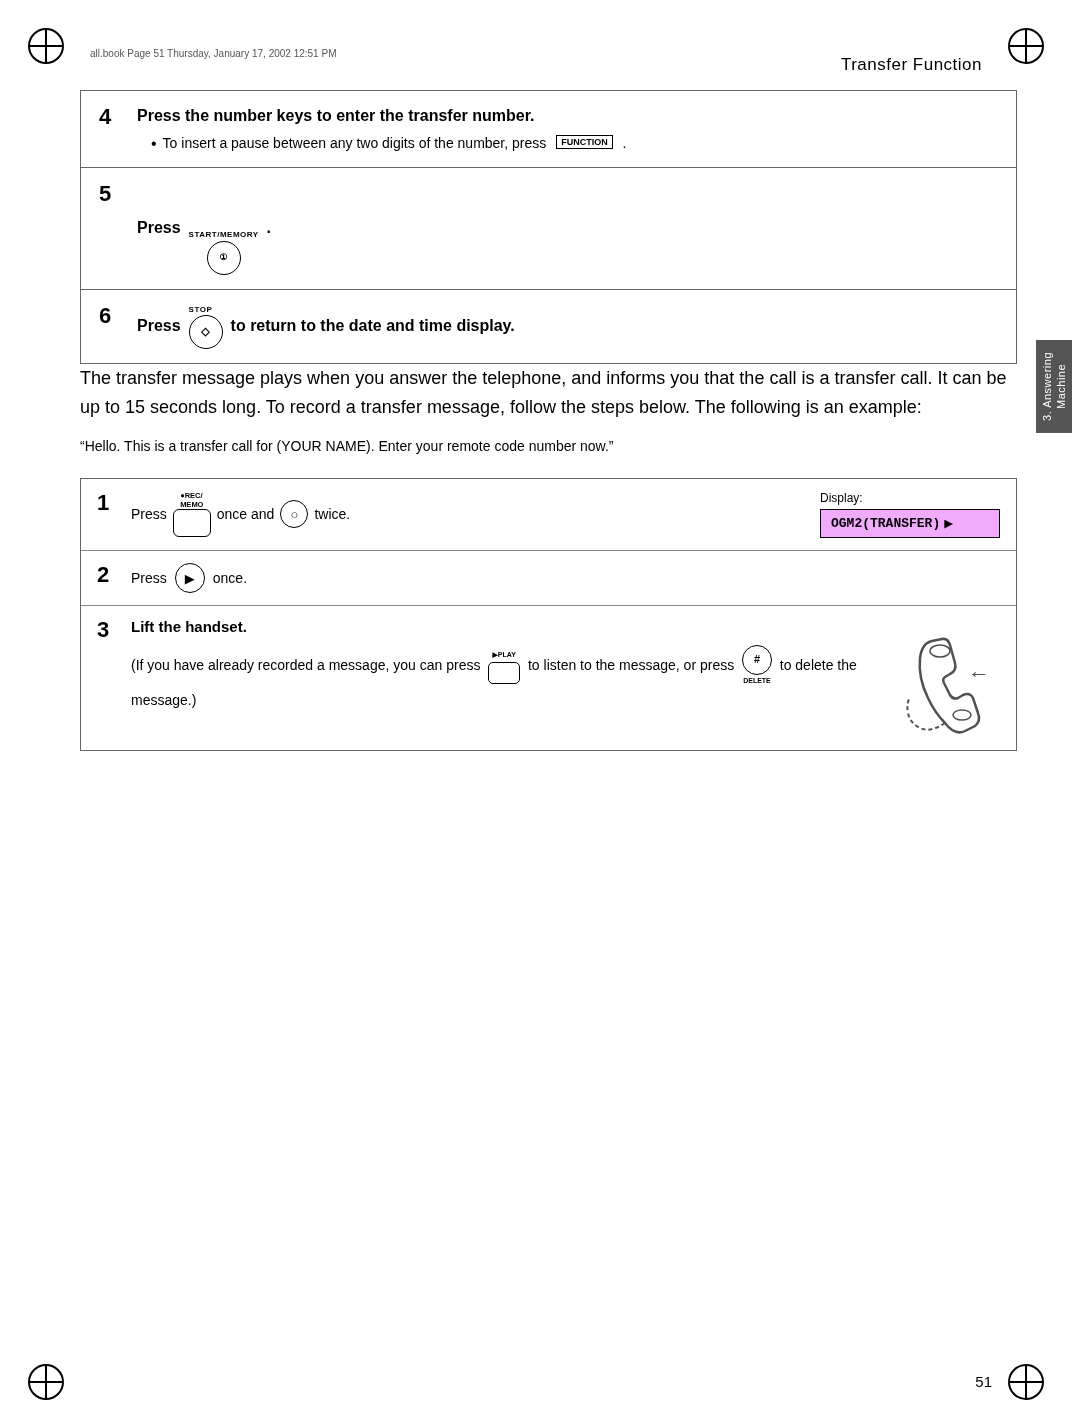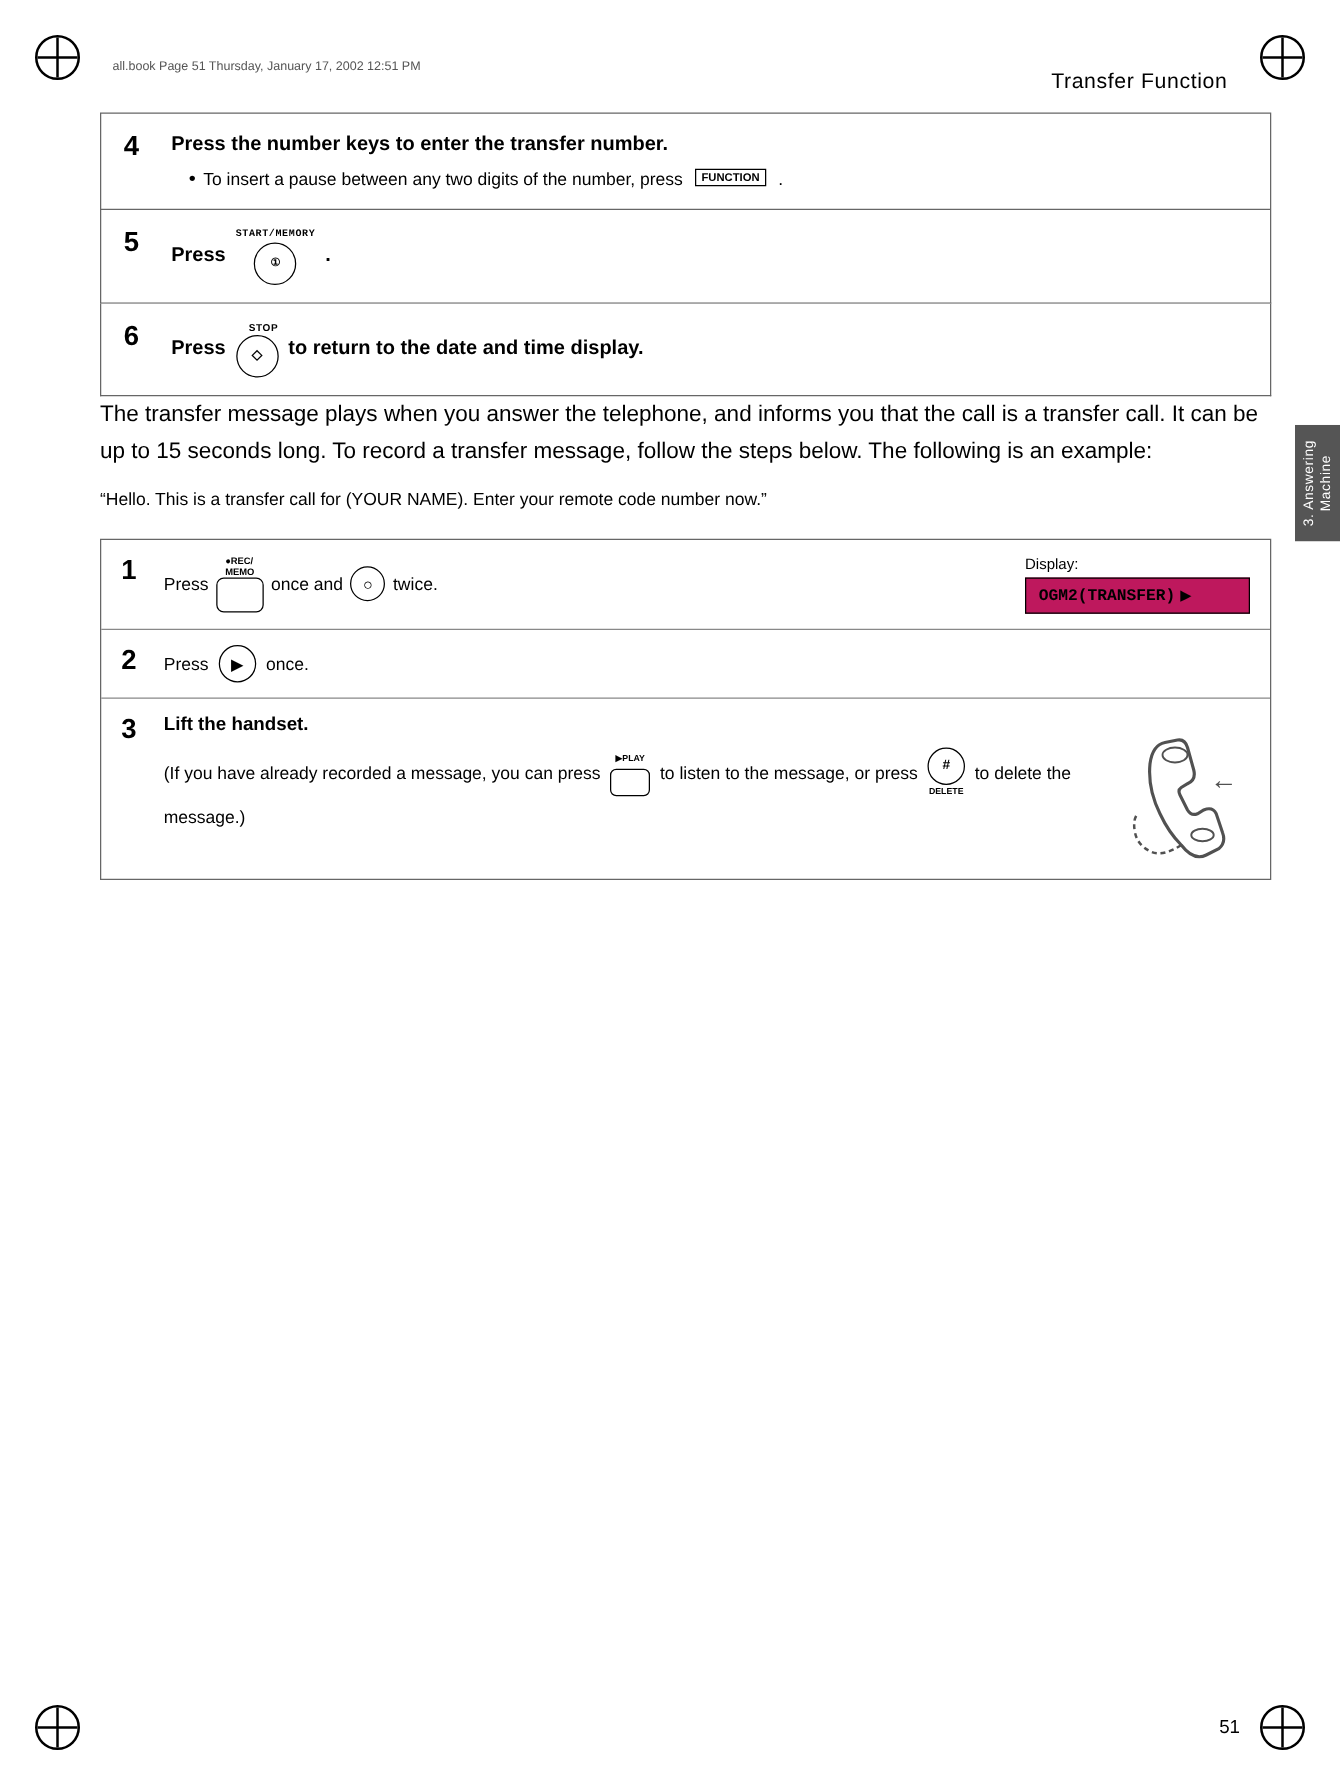--- a/index.html
+++ b/index.html
@@ -217,21 +217,21 @@
 
     .display-screen {
       border: 1.5px solid #000;
       padding: 4px 10px;
       font-size: 13px;
       font-family: 'Courier New', monospace;
       font-weight: bold;
       display: flex;
       align-items: center;
       gap: 4px;
-      background: #be185d;
+      background: #f0abfc;
     }
 
     .display-arrow {
       font-size: 15px;
       font-weight: bold;
     }
 
     
     .step1-lower-inner {
       display: flex;
@@ -313,37 +313,37 @@
     </div>
 
     <div class="step-box" style="border-top: none;">
       <div class="step-row">
         <div class="step-number">5</div>
         <div class="step-content">
           <div class="step-title" style="display:flex; align-items:center; gap:8px;">
             <span>Press</span>
 
             <span style="display:inline-flex; flex-direction:column; align-items:center; vertical-align:middle;">
-              <span style="font-size:8px; font-weight:bold; font-family:Liberation Mono, monospace; letter-spacing:0.5px;">START/MEMORY</span>
+              <span style="font-size:8px; font-weight:bold; font-family:Liberation Sans, sans-serif; letter-spacing:0.5px;margin-top:47px;">START/MEMORY</span>
               <span style="display:inline-flex; align-items:center; justify-content:center; border:1.5px solid #000; border-radius:50%; width:34px; height:34px; font-size:9px; font-weight:bold; font-family:Arial,sans-serif;">①</span>
             </span>
             <span>.</span>
           </div>
         </div>
       </div>
     </div>
 
     <div class="step-box" style="border-top: none;">
       <div class="step-row">
         <div class="step-number">6</div>
         <div class="step-content">
           <div class="step-title" style="display:flex; align-items:center; gap:8px; flex-wrap:wrap;">
             <span>Press</span>
 
-            <span style="display:inline-flex; flex-direction:column; align-items:flex-end; vertical-align:middle;">
+            <span style="display:inline-flex; flex-direction:column; align-items:flex-start; vertical-align:middle;">
               <span style="font-size:8px; font-weight:bold; font-family:Arial,sans-serif; letter-spacing:0.5px;">STOP</span>
               <span style="display:inline-flex; align-items:center; justify-content:center; border:1.5px solid #000; border-radius:50%; width:34px; height:34px; font-size:11px;">◇</span>
             </span>
             <span><strong>to return to the date and time display.</strong></span>
           </div>
         </div>
       </div>
     </div>
   </div>
 

